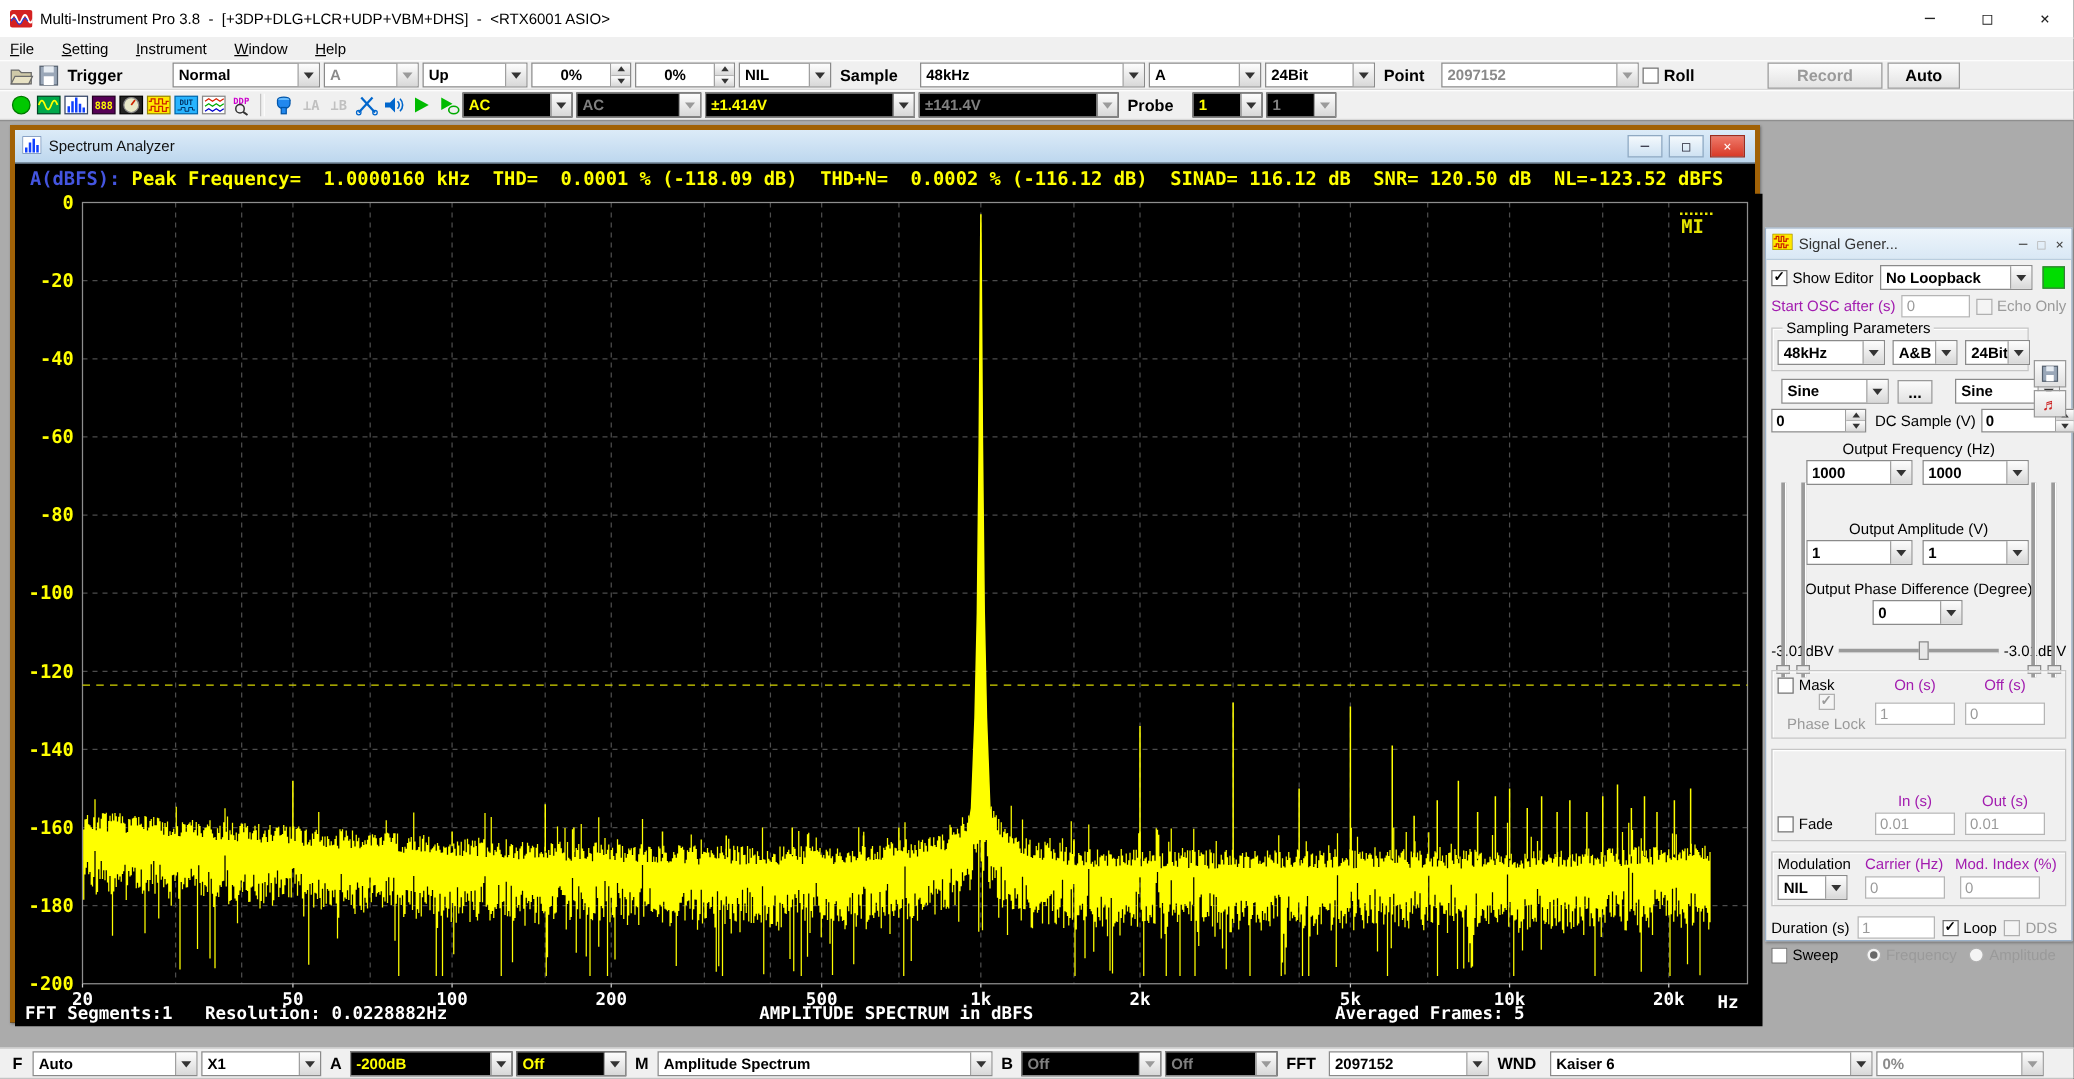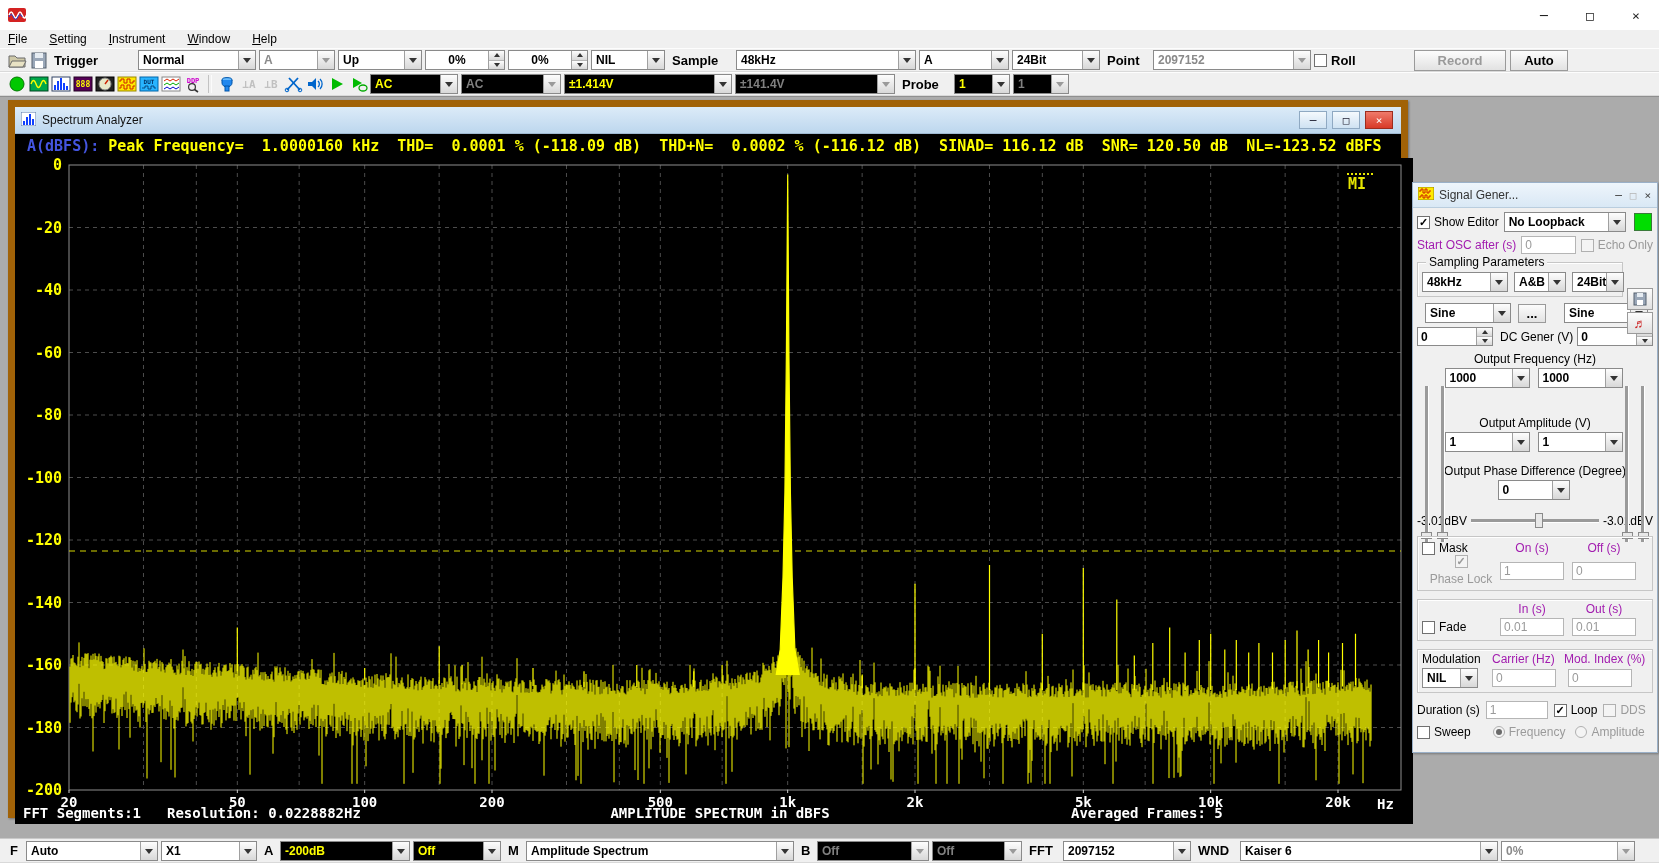--- a/index.html
+++ b/index.html
@@ -64,21 +64,21 @@
   
   .meter-wrap{flex:1;margin:0 4px 0 8px;display:flex;flex-direction:column;gap:1px;}
   .meter-track{position:relative;height:10px;background:#fff;border:1px solid #8a8a8a;box-sizing:border-box;overflow:hidden;}
   .meter-track.b{height:8px;}
   .meter-fill{position:absolute;left:0;top:0;bottom:0;background:linear-gradient(90deg,#00e400,#7ed400 70%,#c8c800);}
   .meter-text{position:absolute;left:0;right:0;top:-1px;text-align:center;font-size:10px;font-weight:bold;color:#8a8a00;}
   
   #mdi{position:absolute;left:0;top:96px;width:1659px;height:742px;background:#ababab;border-top:1px solid #8f8f8f;}
   
   #spectrum-window{position:absolute;left:8px;top:3px;width:1400px;height:718px;background:#000;
-                   border:7px solid #a16207;box-sizing:border-box;box-shadow:1px 1px 2px rgba(0,0,0,.35);}
+                   border:4px solid #a16207;box-sizing:border-box;box-shadow:1px 1px 2px rgba(0,0,0,.35);}
   .win-titlebar{height:26px;background:linear-gradient(#dcebf8,#bdd7ee);display:flex;align-items:center;
                 padding-left:6px;border-bottom:1px solid #9fb9d2;}
   .win-titlebar .wt{font-size:12px;color:#111;margin-left:6px;}
   .win-caps{margin-left:auto;display:flex;gap:5px;padding-right:8px;}
   .win-cap{width:28px;height:18px;background:linear-gradient(#f4f9fd,#cfe2f2);border:1px solid #8fa9c2;
            display:flex;align-items:center;justify-content:center;font-size:11px;color:#223;
            font-family:"DejaVu Sans Mono",monospace;box-sizing:border-box;}
   .win-cap.close{background:linear-gradient(#ef7a6a,#d83a28);color:#fff;border-color:#9c2c1e;}
   #readout{height:24px;background:#000;display:flex;align-items:center;padding-left:12px;
            font-family:"DejaVu Sans Mono",monospace;font-size:15px;font-weight:bold;white-space:pre;overflow:hidden;}
@@ -118,20 +118,21 @@
 <div id="app">
 
   <div id="titlebar">
     <span class="app-icon">
       <svg width="18" height="16" viewBox="0 0 18 16">
           <rect x="0" y="1" width="18" height="14" rx="2" fill="#d42222"></rect>
           <path d="M1 8 q2.2-6 4.4 0 t4.4 0 t4.4 0 t4.4 0" stroke="#ffffff" stroke-width="1.6" fill="none"></path>
           <path d="M1 10 q2.2-5 4.4 0 t4.4 0 t4.4 0" stroke="#2244dd" stroke-width="1" fill="none"></path>
         </svg>
     </span>
+    <span class="title">Multi-Instrument Pro 3.8  -  [+3DP+DLG+LCR+UDP+VBM+DHS]  -  &lt;RTX6001 ASIO&gt;</span>
     <span class="caption-btns">
       <span class="cap-btn">─</span>
       <span class="cap-btn">□</span>
       <span class="cap-btn">×</span>
     </span>
   </div>
 
   <div id="menubar">
       <span><u>F</u>ile</span>
       <span><u>S</u>etting</span>
@@ -530,21 +531,21 @@
         </div>
 
         <div class="row" style="gap:4px;">
           <div class="spin" style="width:76px;height:19px;">
               <span class="tx" style="text-align:left;padding-left:3px;">0</span>
               <span class="sbtns">
                 <span class="sb up"></span>
                 <span class="sb dn"></span>
               </span>
             </div>
-          <span style="font-size:12px;white-space:nowrap;">DC Gener (V)</span>
+          <span style="font-size:12px;white-space:nowrap;">DC Sample (V)</span>
           <div class="spin" style="width:76px;height:19px;">
               <span class="tx" style="text-align:left;padding-left:3px;">0</span>
               <span class="sbtns">
                 <span class="sb up"></span>
                 <span class="sb dn"></span>
               </span>
             </div>
         </div>
 
         <div class="sg-cent">Output Frequency (Hz)</div>
@@ -609,21 +610,21 @@
             <label class="cb checked dis" style="width:78px;flex-direction:column;">
                 <span class="box"></span>
                 <span class="lbl">Phase Lock</span>
               </label>
             <div class="edit dis" style="width:64px;"><span>1</span></div>
             <div class="edit dis" style="width:64px;margin-left:8px;"><span>0</span></div>
           </div>
         </div>
 
         <div class="gb" style="padding-top:2px;">
-          <div class="row" style="margin-bottom:2px;">
+          <div class="row" style="margin-bottom:2px;margin-top:32px;">
             <span style="width:78px;"></span>
             <span class="dlbl" style="width:64px;text-align:center;">In (s)</span>
             <span class="dlbl" style="width:64px;text-align:center;margin-left:8px;">Out (s)</span>
           </div>
           <div class="row" style="margin-bottom:0;">
             <label class="cb" style="width:78px;">
                 <span class="box"></span>
                 <span class="lbl">Fade</span>
               </label>
             <div class="edit dis" style="width:64px;"><span>0.01</span></div>

